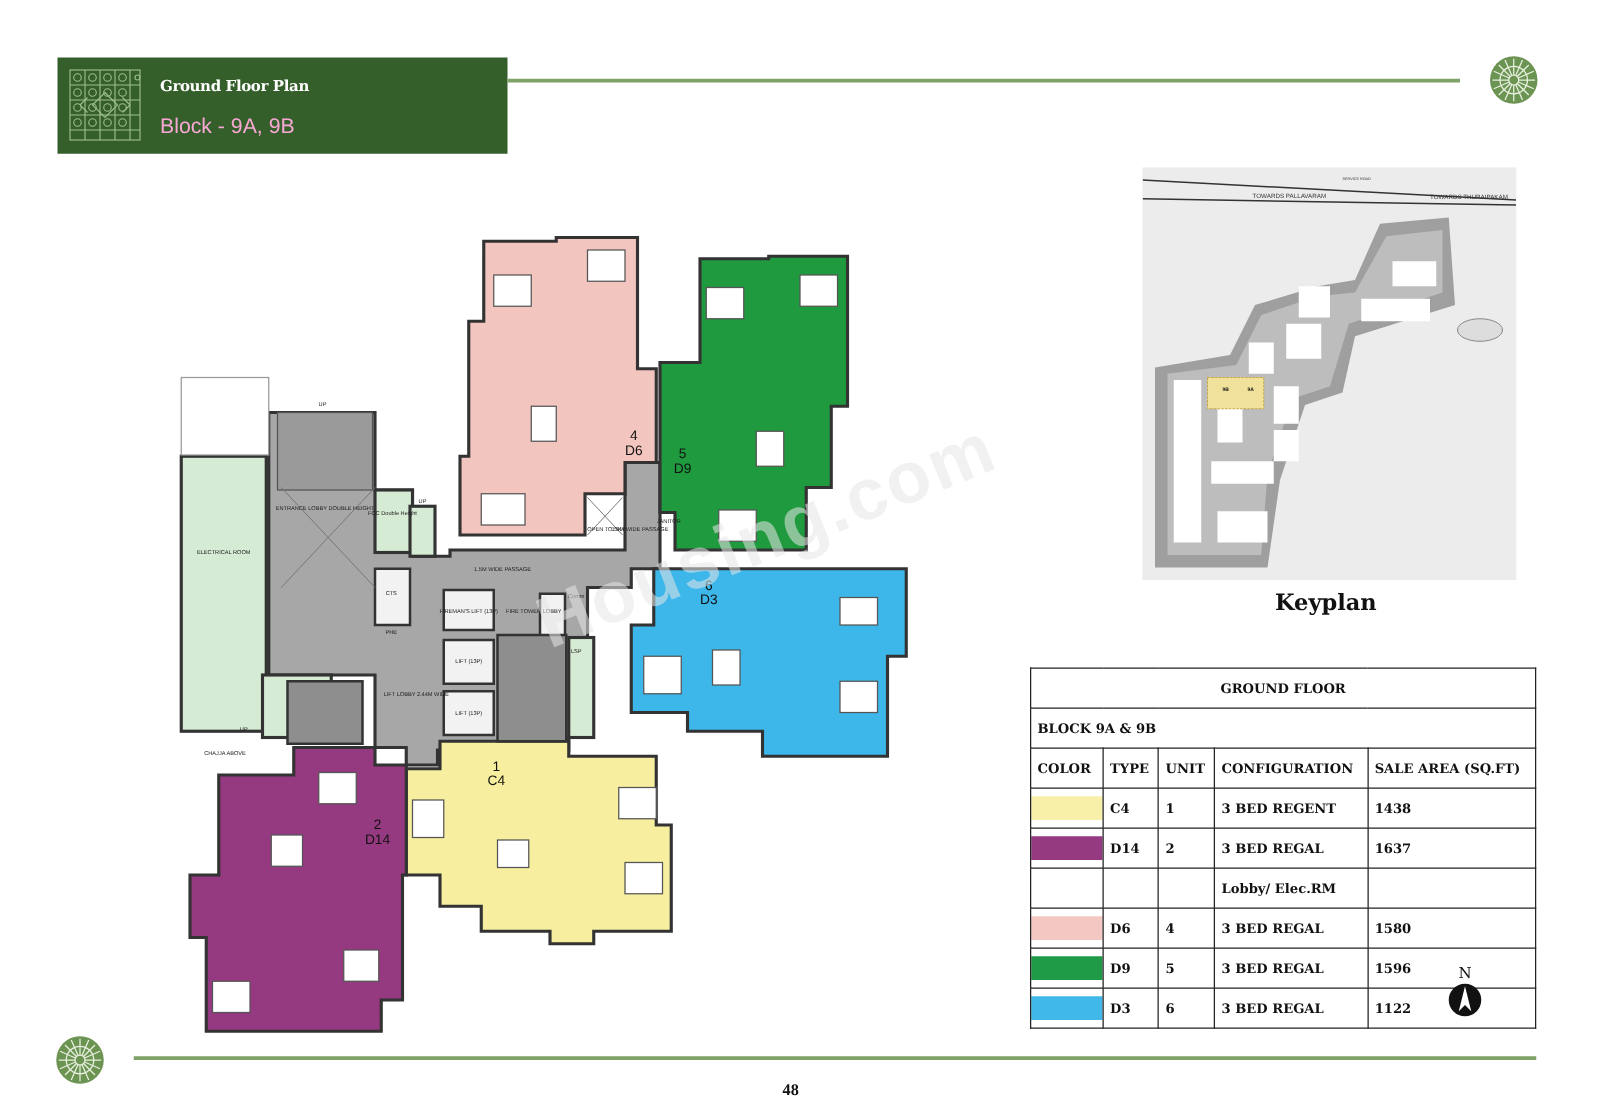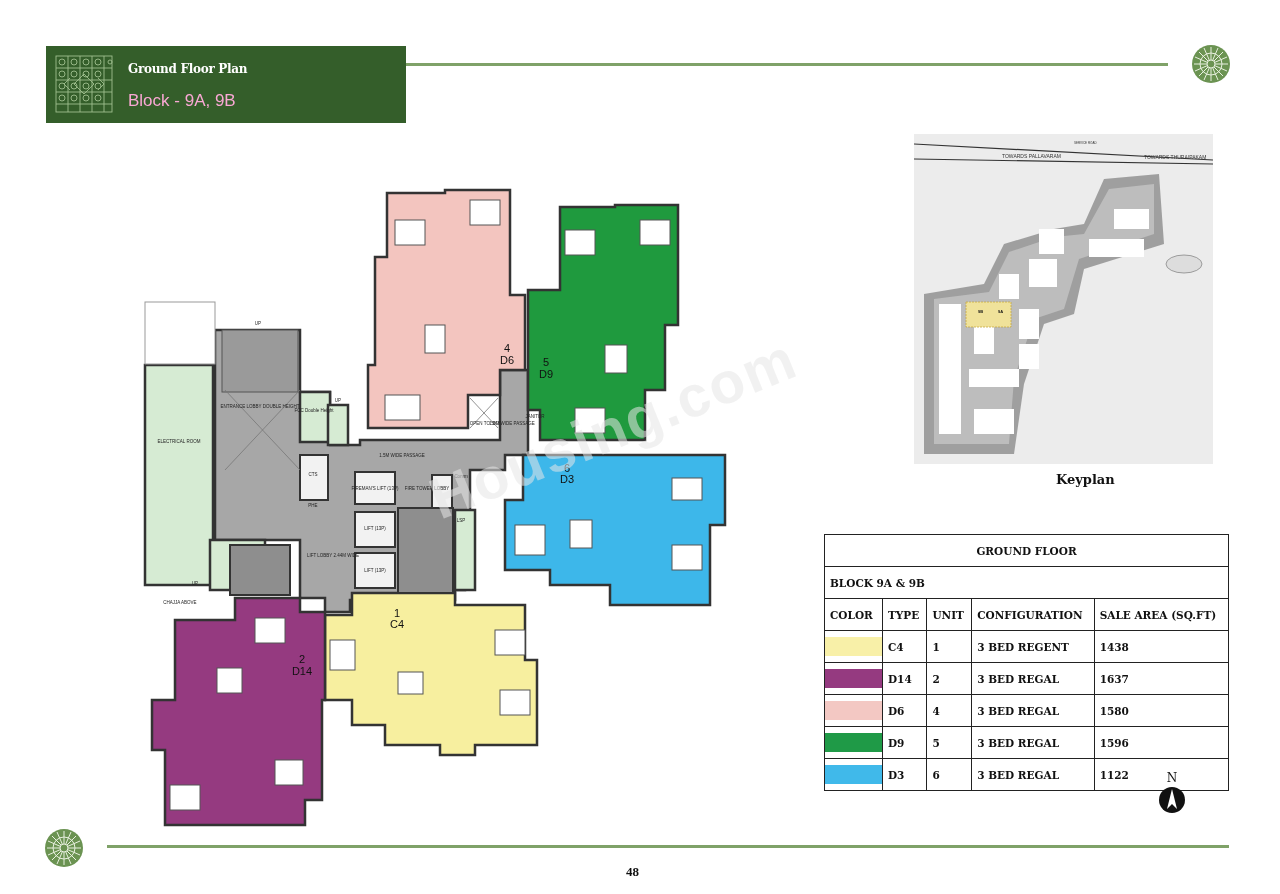--- a/index.html
+++ b/index.html
@@ -11,21 +11,21 @@
   .title-main { position: absolute; left: 82px; top: 16px; font-family: "DejaVu Serif", serif; font-weight: bold; font-size: 12px; color: #fff; letter-spacing: -0.3px; }
   .title-sub { position: absolute; left: 82px; top: 45px; font-family: "Liberation Sans", sans-serif; font-size: 17px; color: #f9a8d4; }
   .top-rule { position: absolute; left: 406px; top: 63px; width: 762px; height: 3px; background: #7fa268; }
   .bottom-rule { position: absolute; left: 107px; top: 845px; width: 1122px; height: 3px; background: #7fa268; }
   .medallion { position: absolute; width: 40px; height: 40px; }
   .page-num { position: absolute; left: 626px; top: 864px; font-family: Liberation Serif, serif; font-weight: bold; font-size: 13px; }
 
   .plan { position: absolute; left: 140px; top: 180px; width: 600px; height: 655px; }
 
   .keyplan { position: absolute; left: 914px; top: 134px; width: 299px; height: 330px; background: #ececec; overflow: hidden; }
-  .keyplan-caption { position: absolute; left: 1020px; top: 472px; font-family: "DejaVu Serif", serif; font-weight: bold; font-size: 13px; margin-left: 36px; }
+  .keyplan-caption { position: absolute; left: 1020px; top: 472px; font-family: "DejaVu Serif", serif; font-weight: bold; font-size: 18px; }
 
   table.legend { position: absolute; left: 824px; top: 534px; width: 405px; border-collapse: collapse; font-family: "DejaVu Serif", serif; font-weight: bold; font-size: 10.5px; }
   table.legend td { border: 1.5px solid #222; height: 32px; padding: 0 5px; white-space: nowrap; }
   table.legend td.swatch { padding: 0; width: 58px; }
   table.legend .center { text-align: center; }
   .sw { display: block; width: 100%; height: 19px; }
 
   .north { position: absolute; left: 1157px; top: 772px; width: 30px; height: 44px; text-align: center; }
   .north-label { font-family: "DejaVu Serif", serif; font-size: 12px; line-height: 13px; display: block; }
 
@@ -249,20 +249,29 @@
     <td class="swatch">
           <span class="sw" style="background:#953a80"></span>
         </td>
     <td>D14</td>
     <td>2</td>
     <td>3 BED REGAL</td>
     <td>1637</td>
   </tr>
   <tr>
     <td class="swatch">
+          <span class="sw" style="background:#ffffff"></span>
+        </td>
+    <td></td>
+    <td></td>
+    <td>Lobby/ Elec.RM</td>
+    <td></td>
+  </tr>
+  <tr>
+    <td class="swatch">
           <span class="sw" style="background:#f3c8c3"></span>
         </td>
     <td>D6</td>
     <td>4</td>
     <td>3 BED REGAL</td>
     <td>1580</td>
   </tr>
   <tr>
     <td class="swatch">
           <span class="sw" style="background:#1f9a47"></span>

